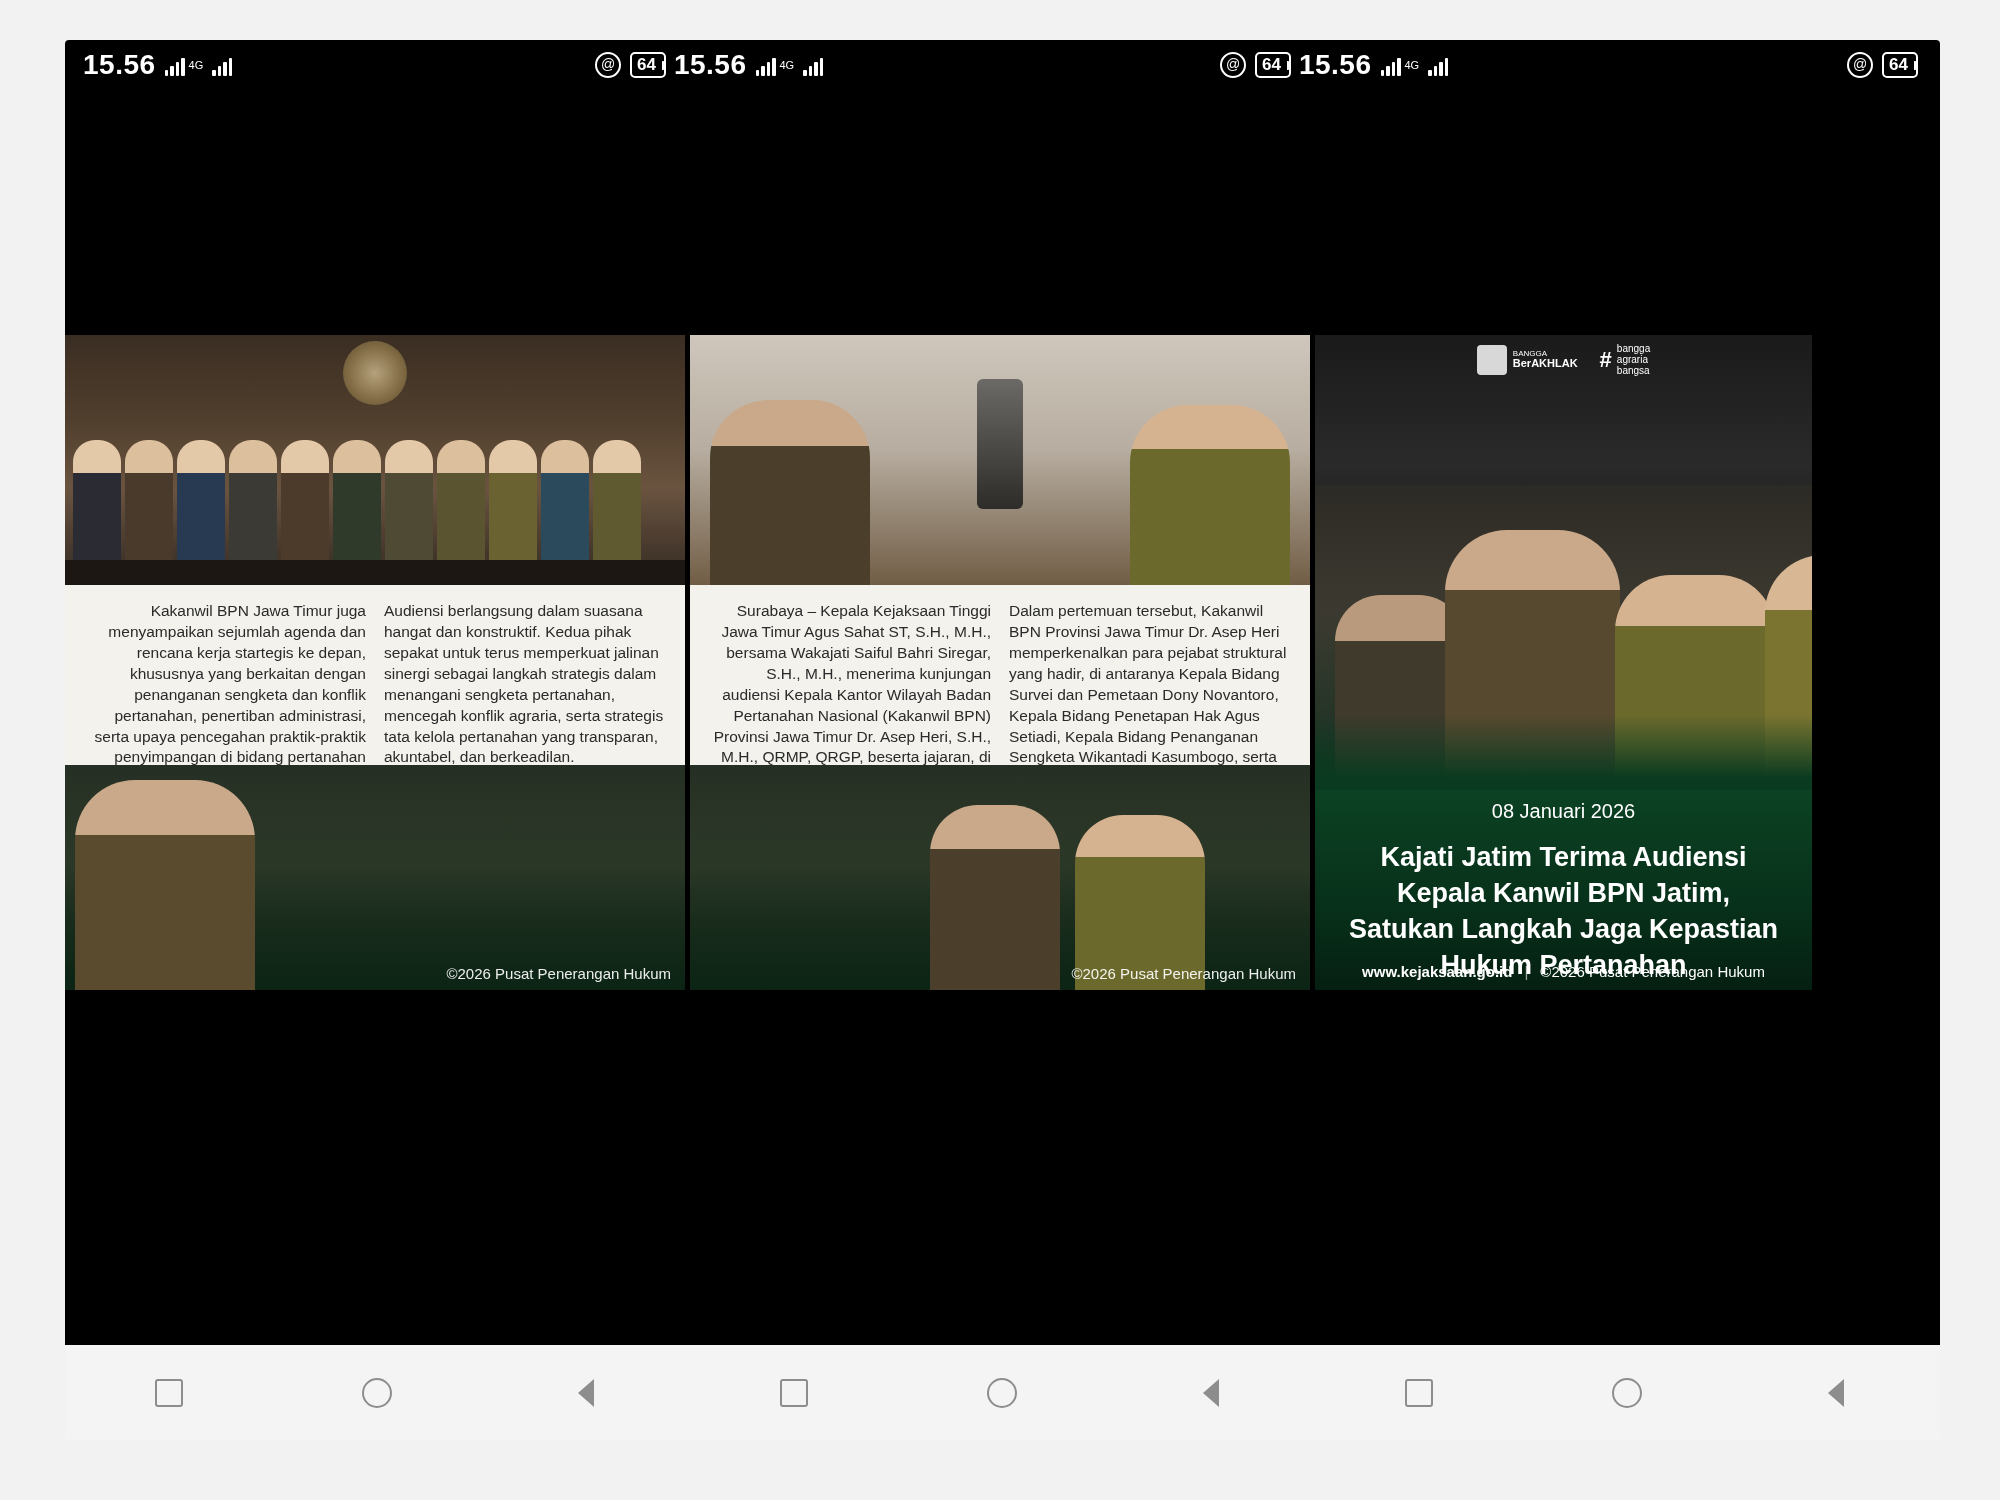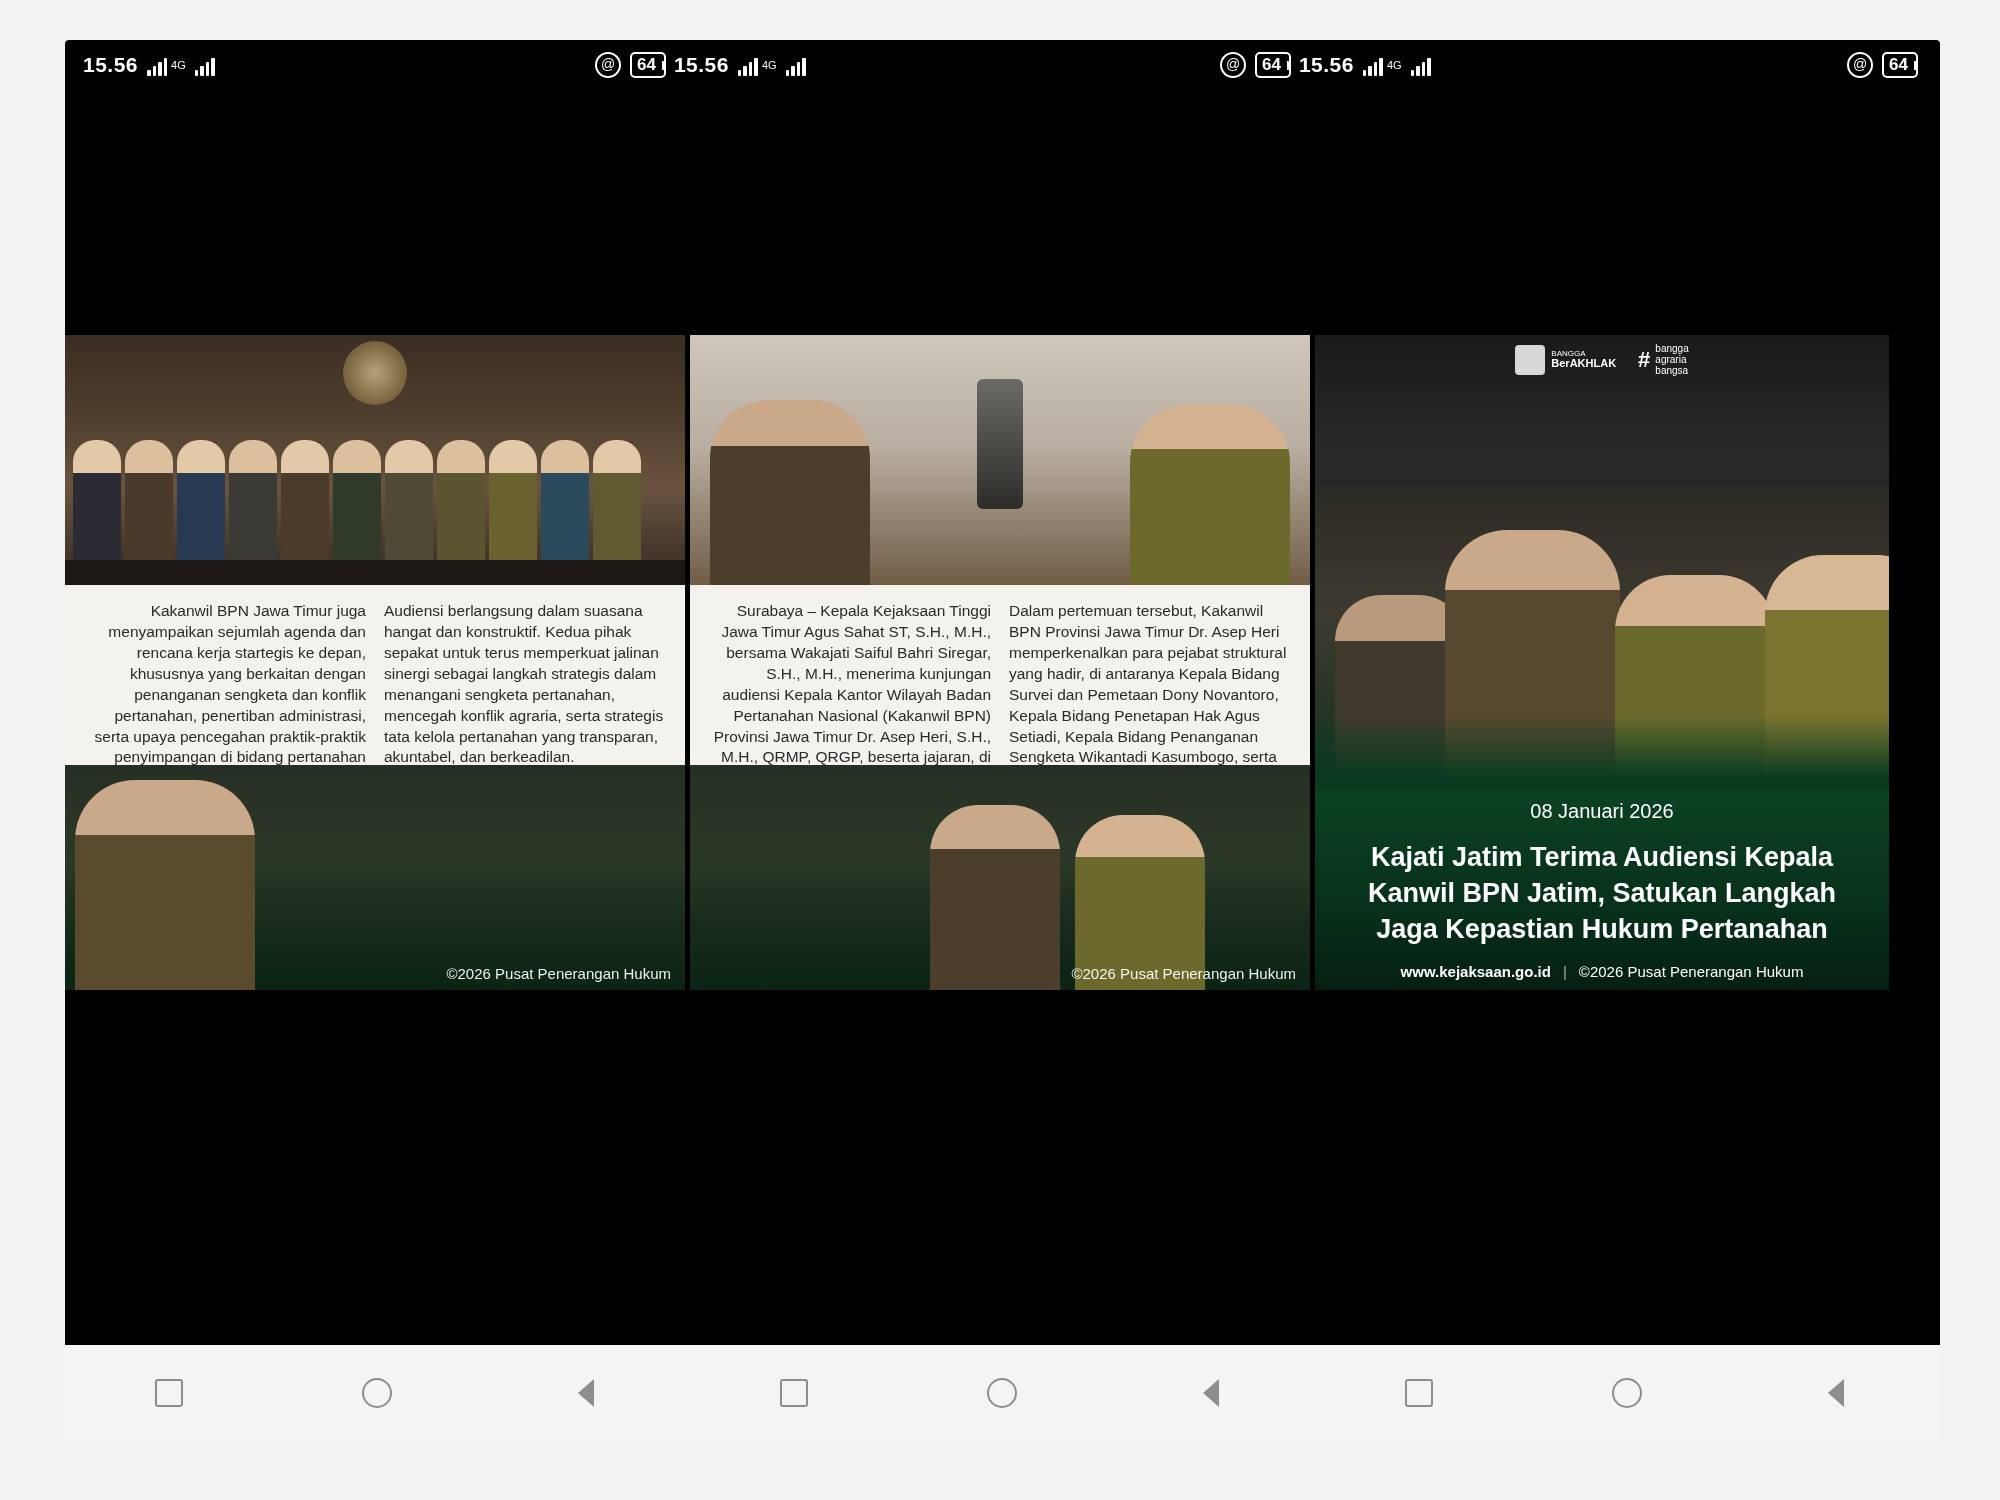--- a/index.html
+++ b/index.html
@@ -3,39 +3,39 @@
 <meta charset="utf-8">
 <style>
   html,body{margin:0;padding:0;background:#f2f2f2;}
   body{width:2000px;height:1500px;font-family:"Liberation Sans",sans-serif;overflow:hidden;}
 
   .device{position:absolute;left:65px;top:40px;width:1875px;height:1400px;background:#ffffff;border-radius:4px;overflow:hidden;}
 
   
   .statusbar{position:absolute;left:0;top:0;width:100%;height:50px;background:#000;color:#fff;}
   .sb-seg{position:absolute;top:0;height:50px;display:flex;align-items:center;}
-  .sb-clock{font-size:21px;font-weight:bold;letter-spacing:.5px;}
+  .sb-clock{font-size:28px;font-weight:bold;letter-spacing:.5px;}
   .sb-bars{display:inline-flex;align-items:flex-end;height:22px;margin-left:9px;gap:2px;}
   .sb-bars i{display:block;width:3.5px;background:#fff;border-radius:1px;}
   .sb-bars i:nth-child(1){height:6px}
   .sb-bars i:nth-child(2){height:10px}
   .sb-bars i:nth-child(3){height:14px}
   .sb-bars i:nth-child(4){height:18px}
   .sb-net{font-size:11px;margin-left:4px;margin-bottom:0;}
   .sb-bat{display:inline-flex;align-items:center;border:2px solid #fff;border-radius:5px;padding:1px 5px;font-size:17px;font-weight:bold;margin-right:8px;}
   .sb-bat::after{content:"";display:block;position:relative;left:6px;width:3px;height:9px;background:#fff;border-radius:0 2px 2px 0;}
   .sb-at{display:inline-block;width:22px;height:22px;border:2px solid #fff;border-radius:50%;font-size:14px;line-height:20px;text-align:center;margin-right:9px;}
 
   
   .stage{position:absolute;left:0;top:50px;width:100%;height:1255px;background:#000;}
 
   .panel{position:absolute;top:245px;height:655px;overflow:hidden;}
   .p1{left:0px;width:620px;background:#0d2416;}
   .p2{left:625px;width:620px;background:#0d2416;}
-  .p3{left:1250px;width:574px;background:#07160d;}
+  .p3{left:1250px;width:497px;background:#07160d;}
 
   
   .photo{position:absolute;left:0;top:0;width:100%;height:255px;overflow:hidden;}
   .photo-room{position:absolute;inset:0;background:
      linear-gradient(180deg,#3a2d22 0%,#52402e 35%,#6a5440 60%,#2f2620 100%);}
   .crest{position:absolute;left:50%;top:6px;transform:translateX(-50%);width:64px;height:64px;border-radius:50%;
      background:radial-gradient(circle,#c9b48a 0%,#8a7449 60%,#5d4c2c 100%);opacity:.85;}
   .people{position:absolute;bottom:0;left:0;width:100%;height:165px;}
   .person{position:absolute;bottom:0;width:48px;height:150px;border-radius:22px 22px 4px 4px;}
   .floor{position:absolute;bottom:0;left:0;width:100%;height:30px;background:#1d1713;}

